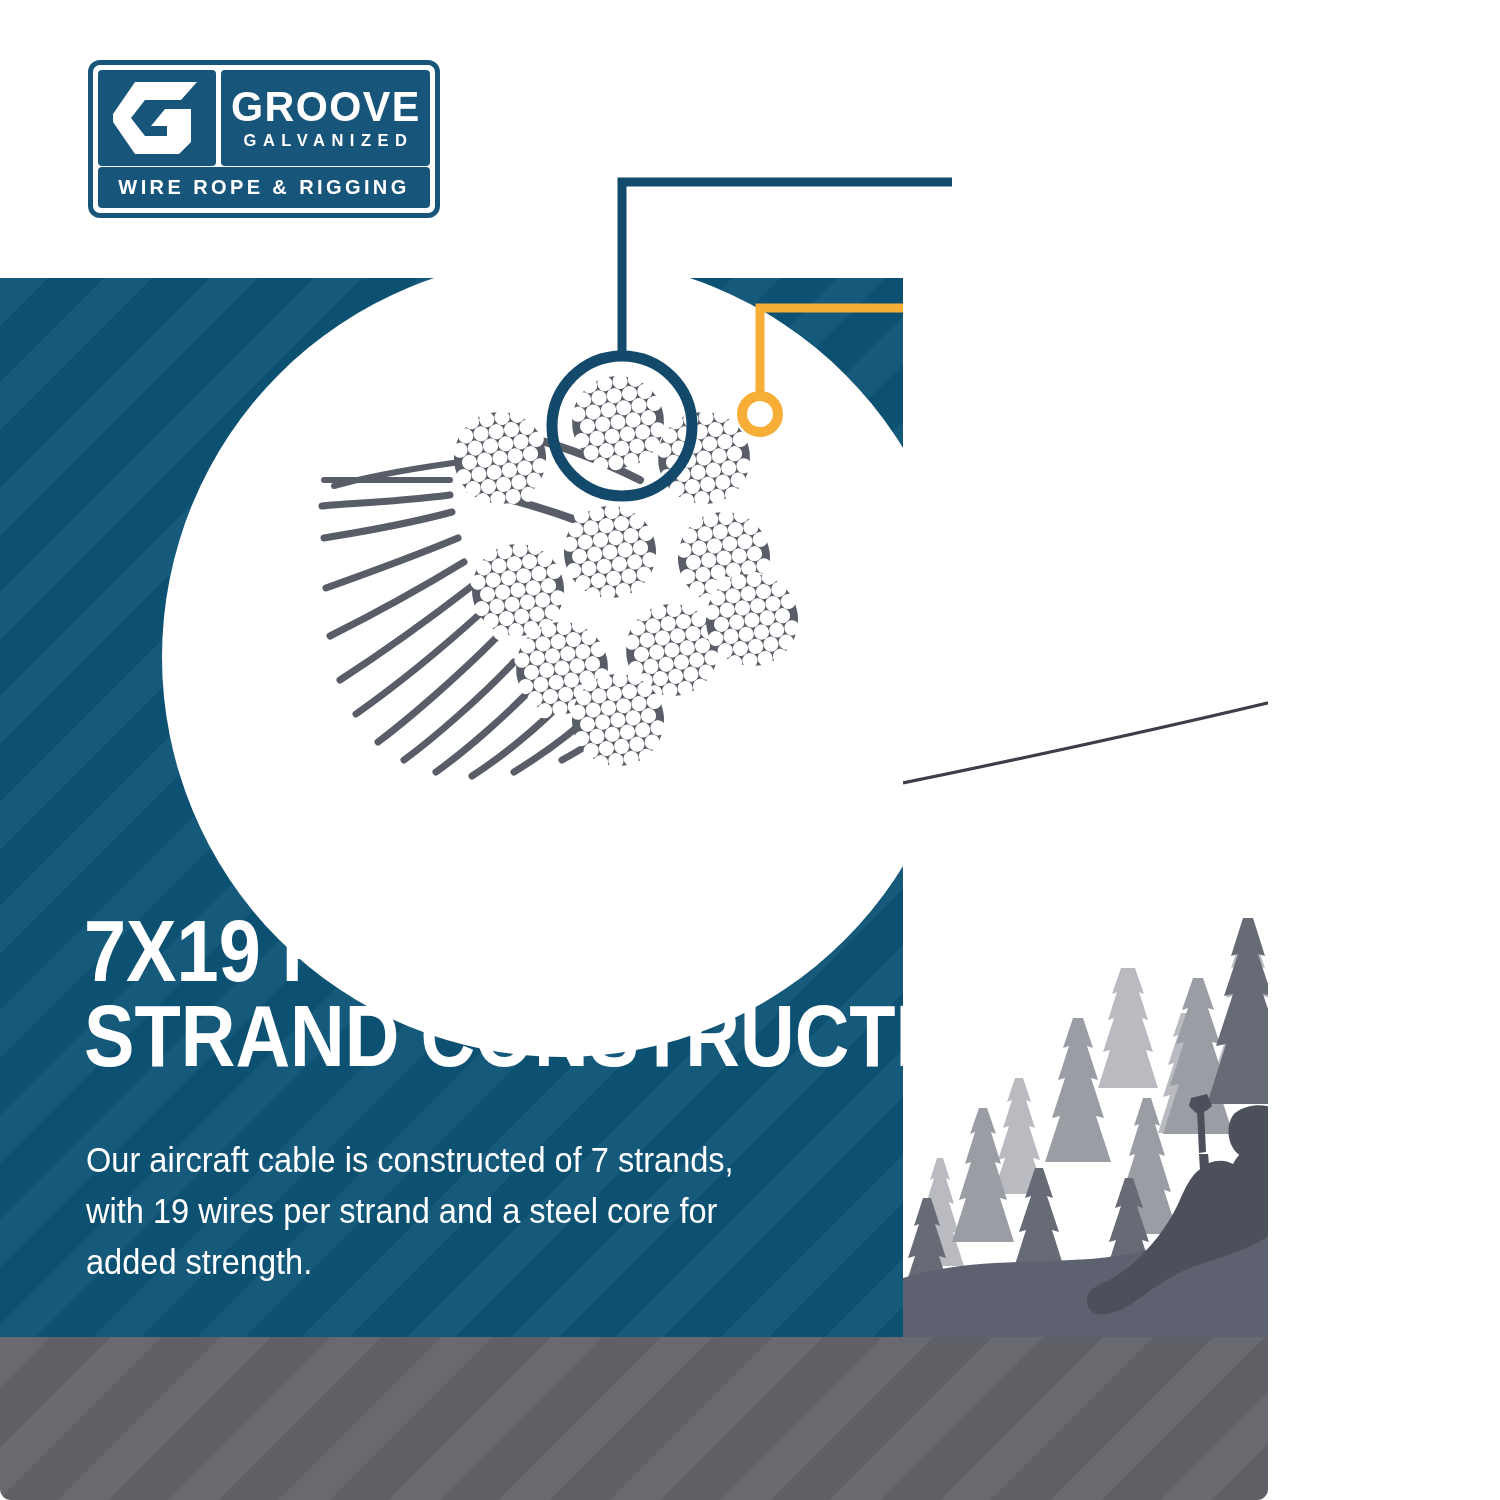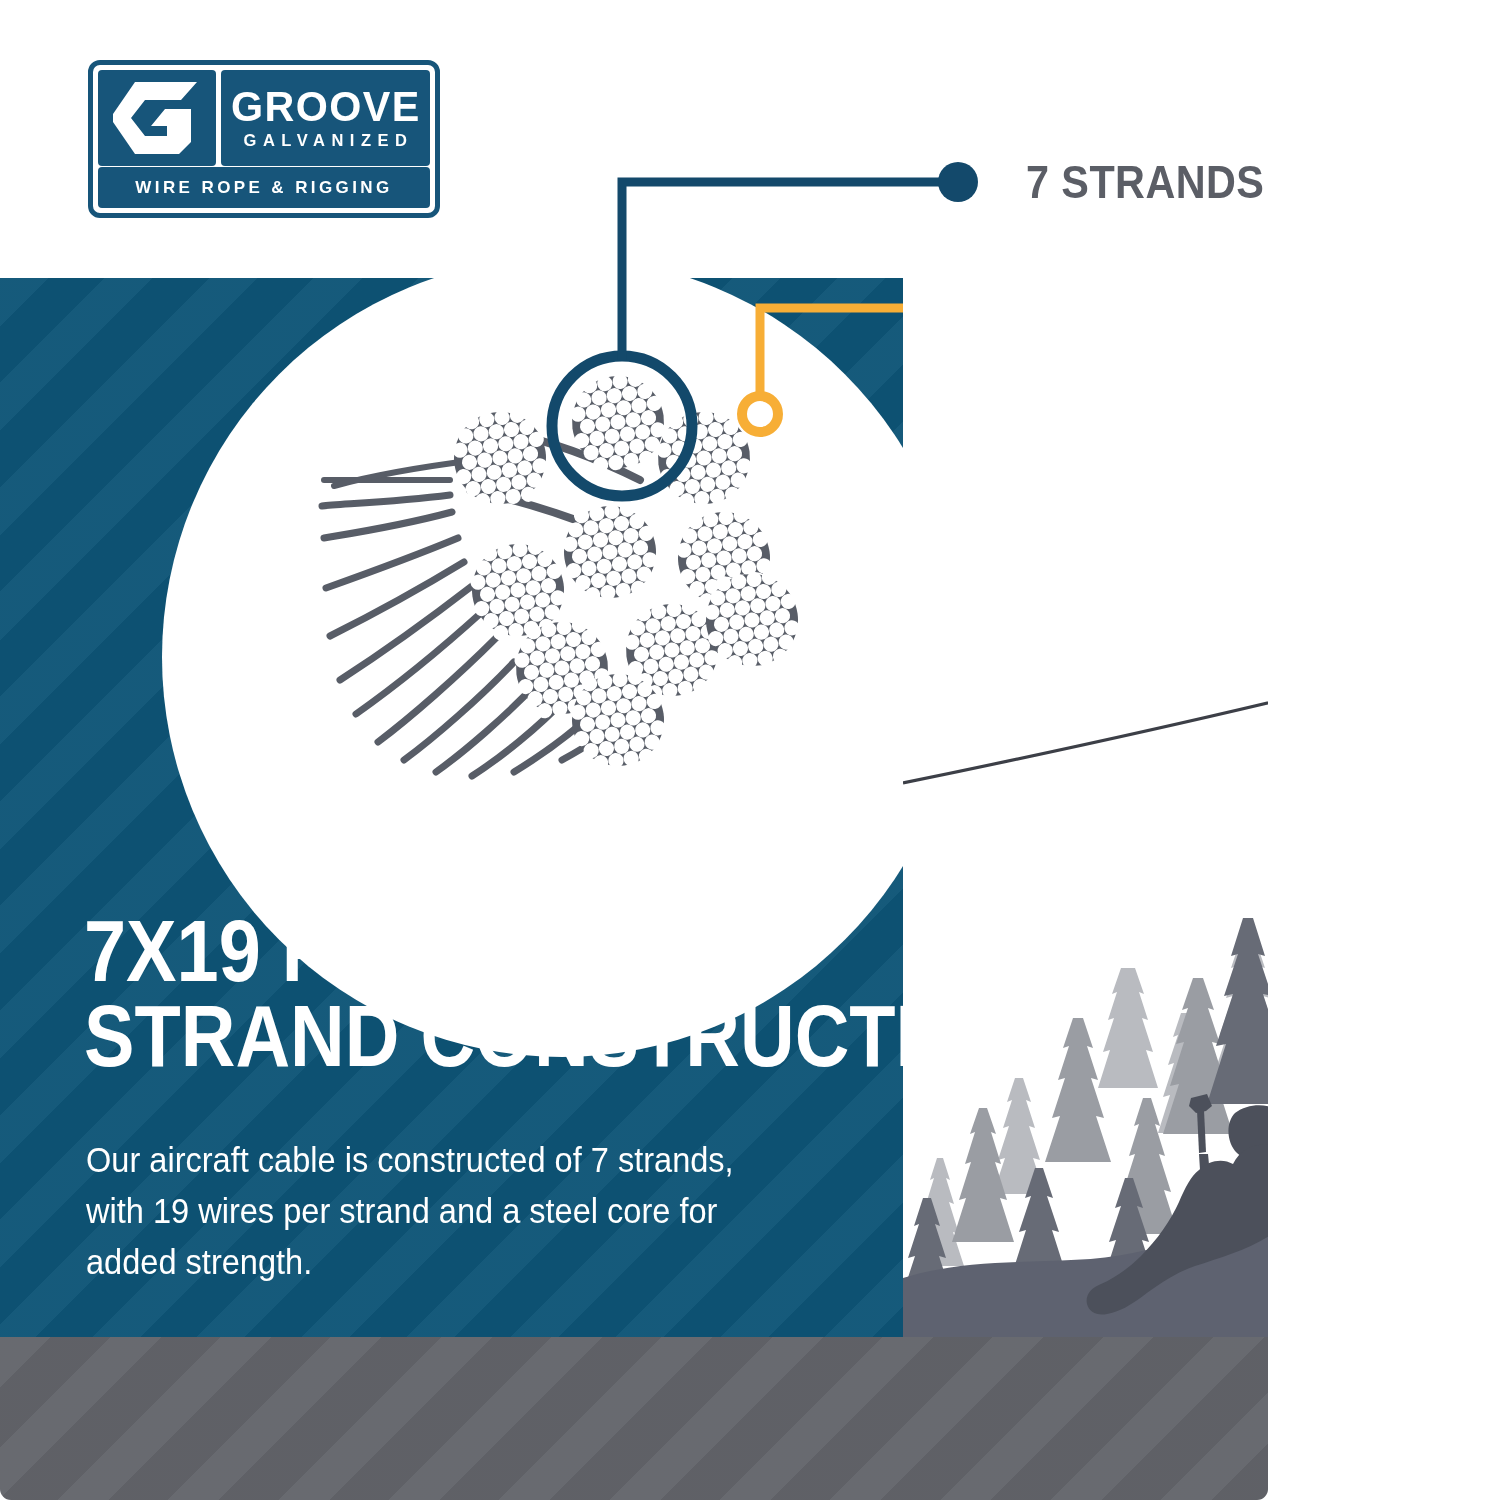--- a/index.html
+++ b/index.html
@@ -76,21 +76,21 @@
     position: absolute; left: 0; bottom: 0;
     width: 100%; height: 41px;
     background: #17557a;
     border-radius: 4px;
     display: flex; align-items: center; justify-content: center;
   }
   .logo-tag {
     color: #ffffff;
     font-family: "Liberation Sans", sans-serif;
     font-weight: bold;
-    font-size: 17px;
+    font-size: 20px;
     letter-spacing: 3.4px;
   }
 
   
   #blue-panel {
     position: absolute;
     left: 0; top: 278px;
     width: 903px; height: 1059px;
     background:
       repeating-linear-gradient(135deg,
@@ -323,24 +323,20 @@
 
   <svg style="position:absolute; left:0; top:0; width:1500px; height:560px; pointer-events:none;">
 
     <path d="M622 360 L622 182 L952 182" fill="none" stroke="#13496b" stroke-width="9"></path>
 
     <path d="M760 412 L760 308 L952 308" fill="none" stroke="#f7ae36" stroke-width="9"></path>
 
     <circle cx="760" cy="414" r="18" fill="#ffffff" stroke="#f7ae36" stroke-width="10"></circle>
   </svg>
 
-  <div class="callout" style="left:938px; top:158px;">
-    <span class="callout-dot" style="width:40px;height:40px;background:#13496b;"></span>
-    <span class="callout-label" style="margin-left:48px;">7 STRANDS</span>
-  </div>
 
   <div class="callout" style="left:938px; top:284px;">
     <span class="callout-dot" style="width:40px;height:40px;background:#f7ae36;"></span>
     <span class="callout-label" style="margin-left:48px;">19 WIRES PER STRAND</span>
   </div>
 
   <div class="callout" style="left:940px; top:408px;">
     <span class="callout-dot" style="width:36px;height:36px;background:#5b5e66;"></span>
     <span class="callout-label" style="margin-left:50px;">HOT DIP GALVANIZED</span>
   </div>

